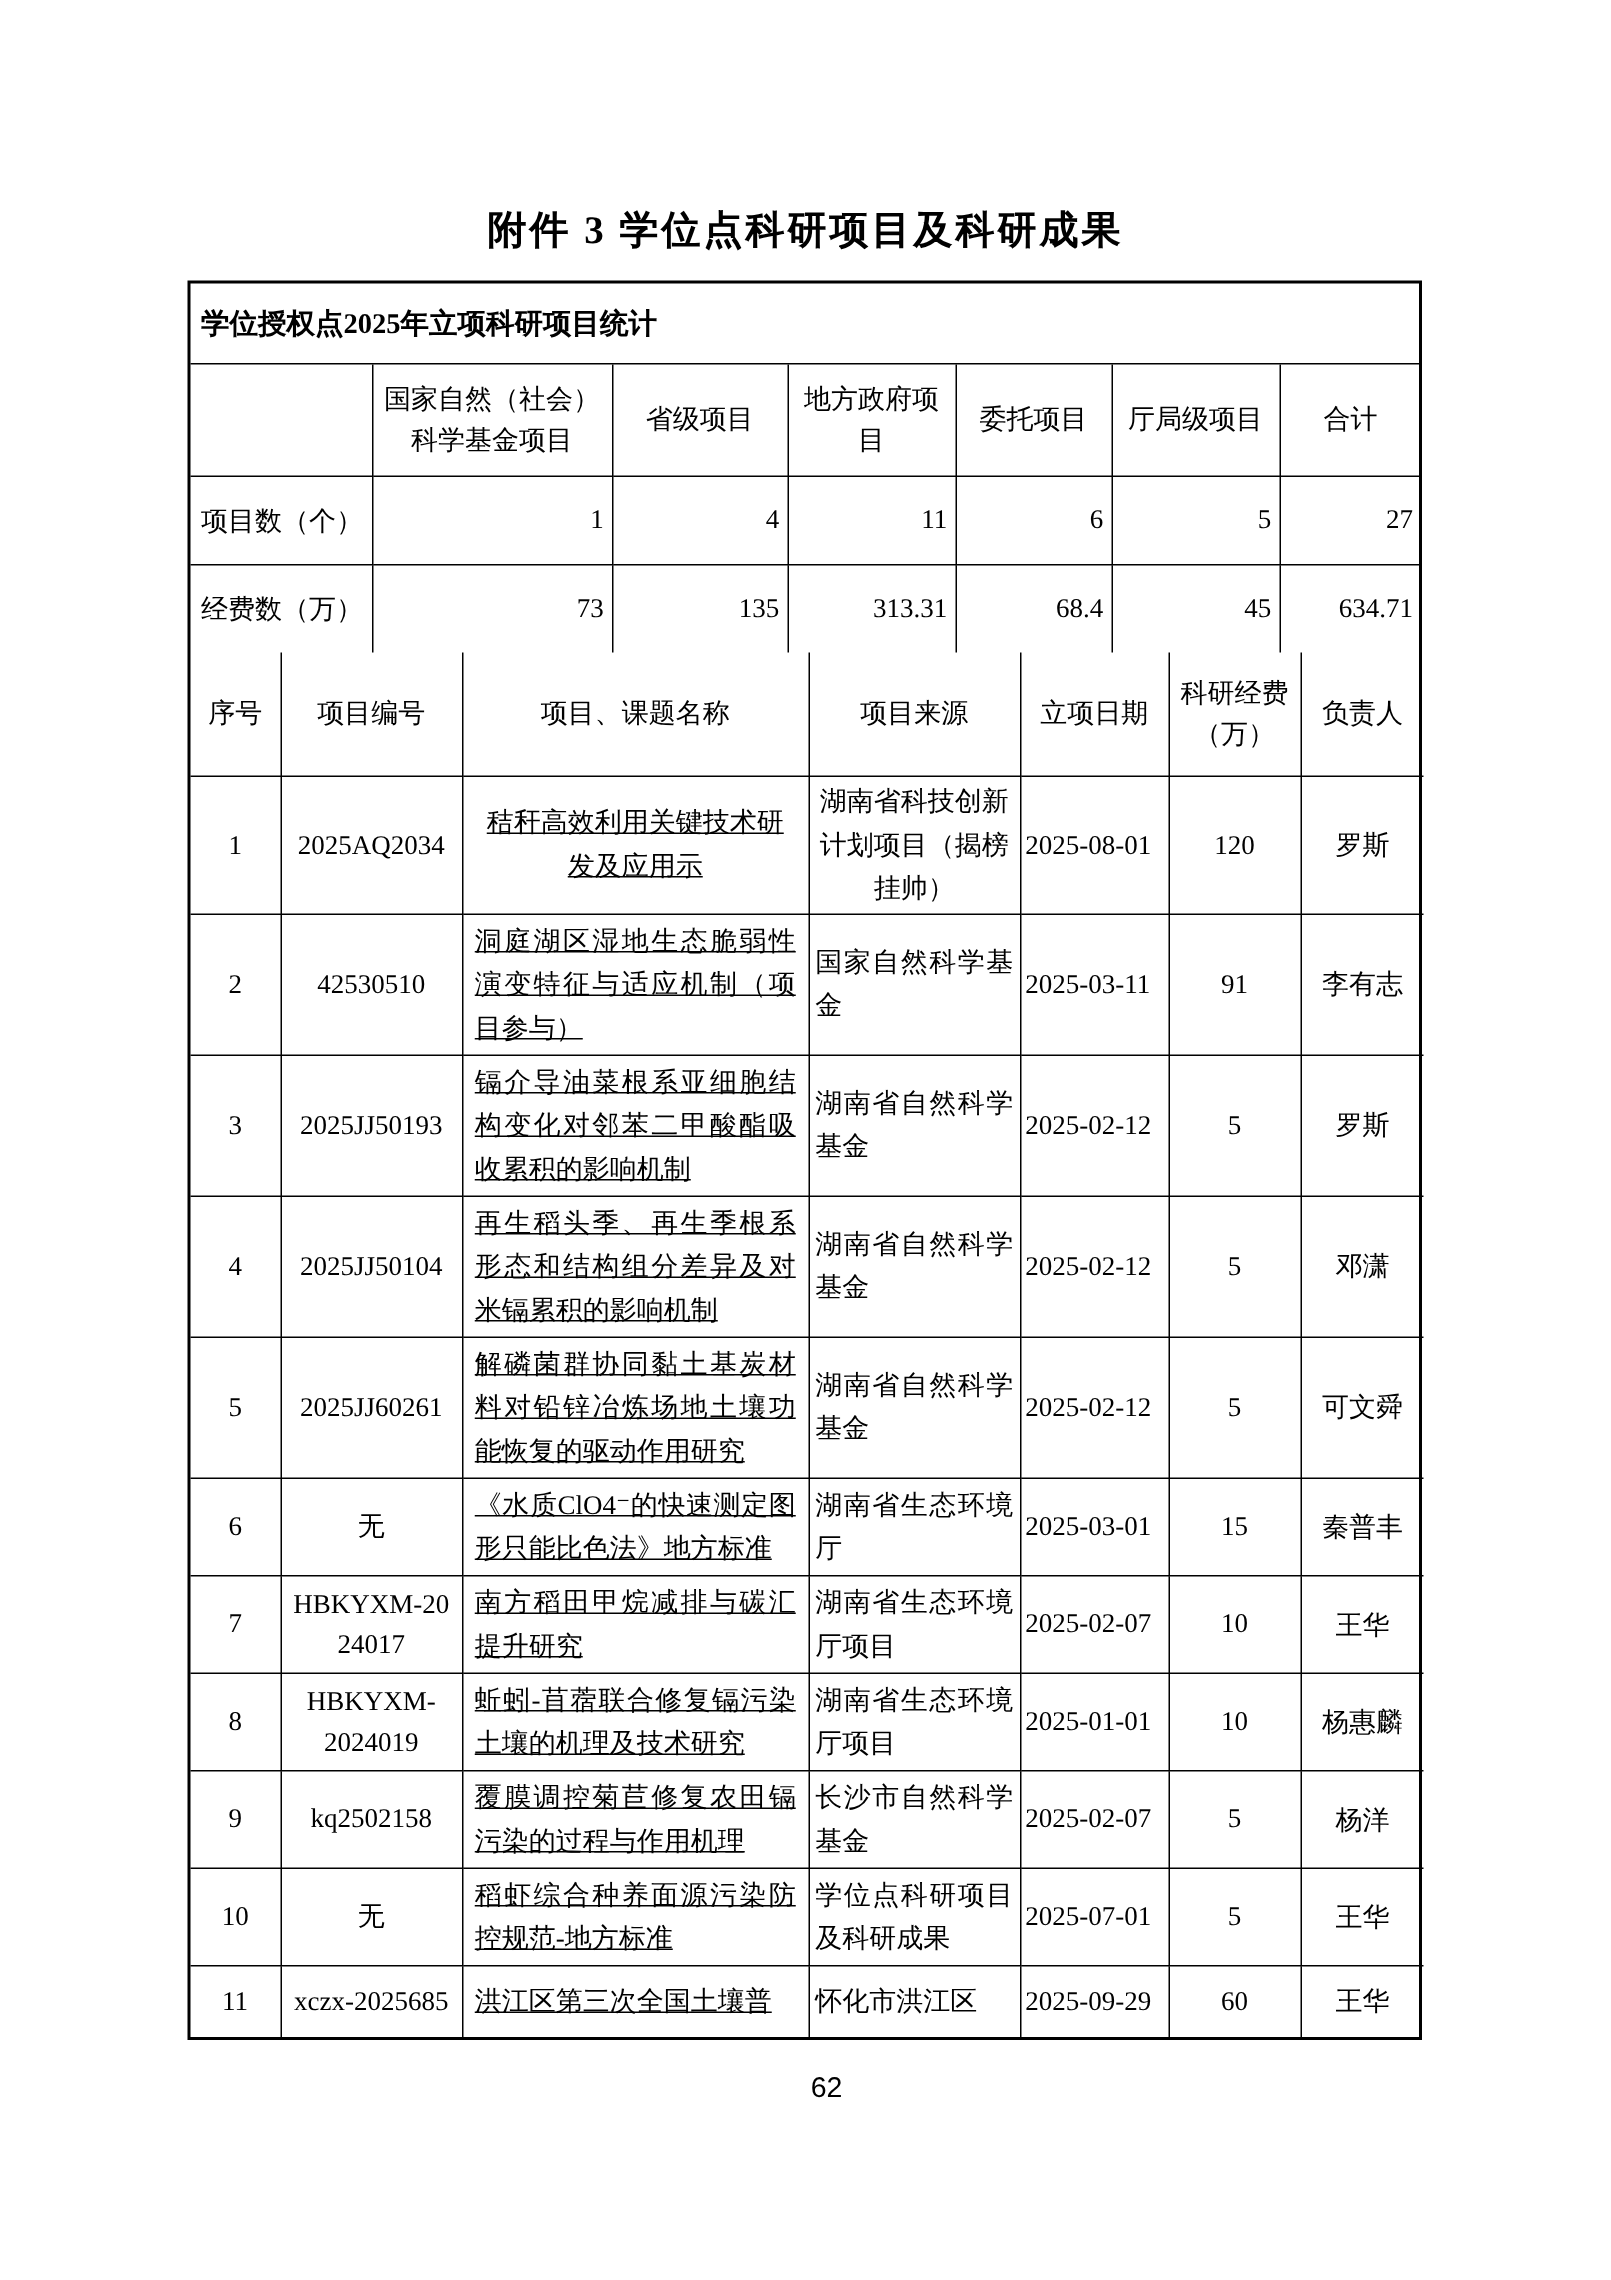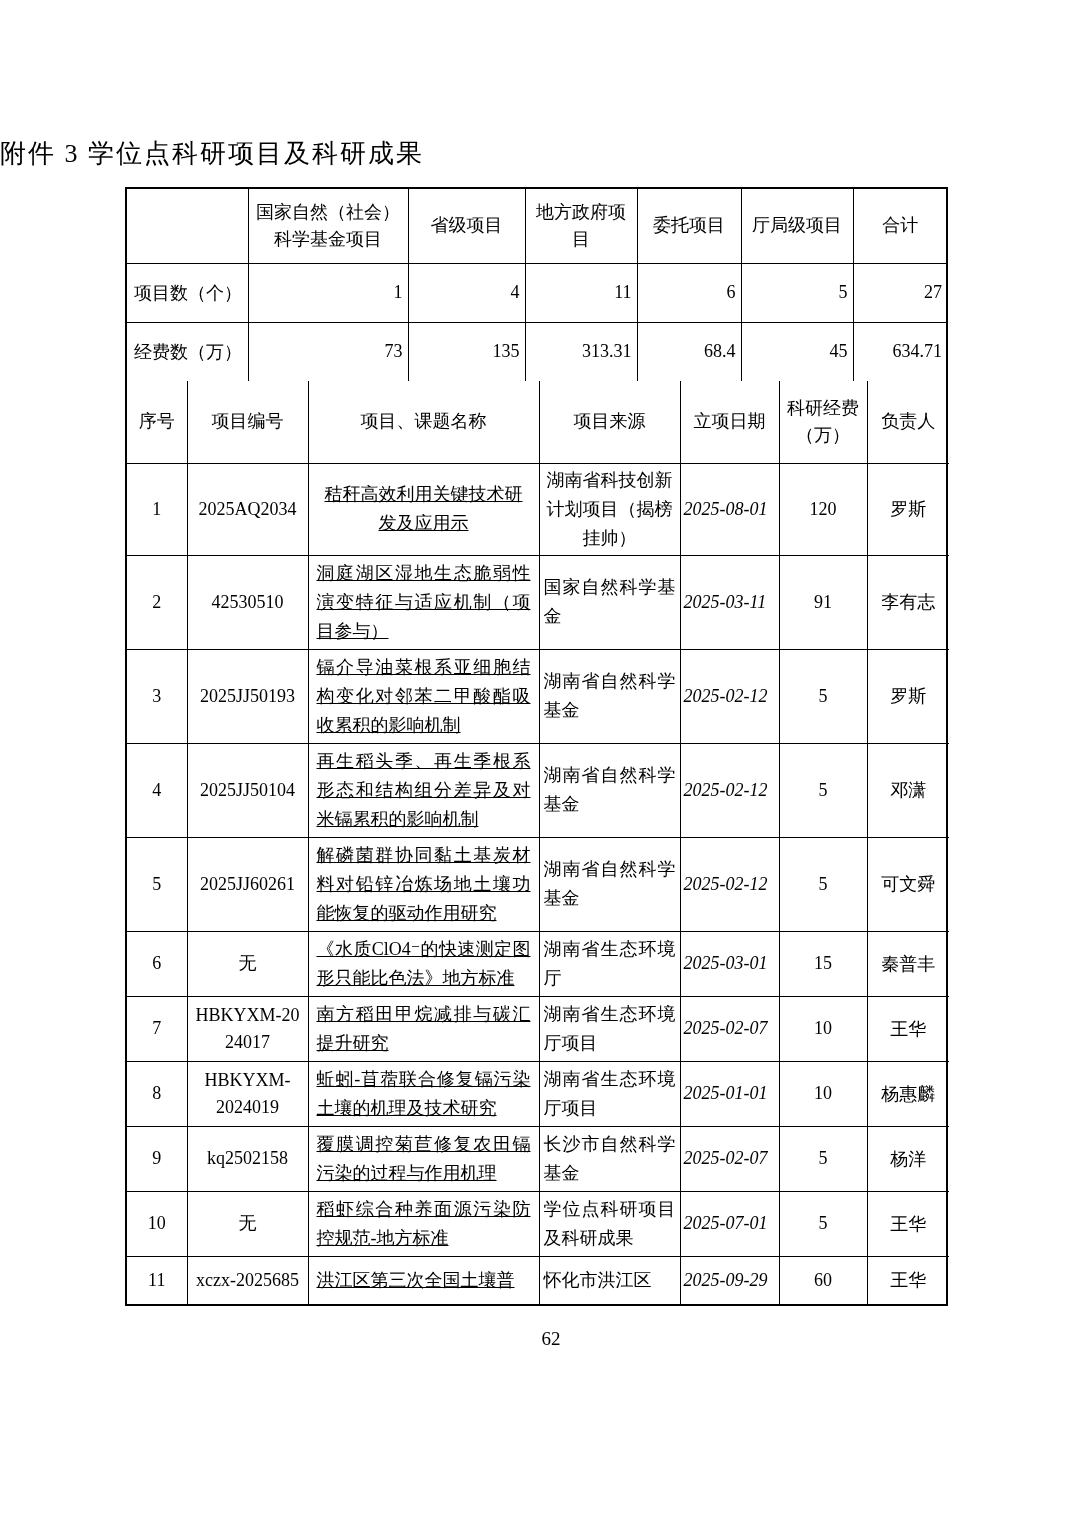--- a/index.html
+++ b/index.html
@@ -7,23 +7,23 @@
   body {
     width: 1074px; height: 1520px;
     background: #ffffff; color: #000000;
     font-family: "Liberation Serif", "DejaVu Serif", serif;
     position: relative;
   }
   .doc-title {
     margin: 0;
     padding-top: 136px;
     padding-bottom: 16px;
-    text-align: left;
+    text-align: center;
     font-size: 26px;
-    font-weight: 400;
+    font-weight: 700;
     letter-spacing: 2px;
   }
   .sheet {
     margin-left: 125px;
     width: 823px;
     border: 2px solid #000;
   }
   .section-row {
     display: flex;
     align-items: center;
@@ -52,36 +52,37 @@
   .t1 tbody tr { height: 59px; margin-top: 32px; }
   .t1 td.label { text-align: left; padding-left: 7px; }
   .t1 td.num   { text-align: right; padding-right: 5px; }
   .t2 thead tr { height: 82px; }
   .t2 tbody tr { height: 48px; }
   .t2 td { text-align: center; }
   .t2 td.name   { text-align: justify; text-justify: inter-character; padding: 3px 8px; line-height: 29px; text-decoration: underline; }
   .t2 td.source { text-align: justify; text-justify: inter-character; padding: 2px 4px; line-height: 29px; }
   .t2 td.name.centered, .t2 td.source.centered { text-align: center; }
   .t2 td.code { white-space: pre-line; line-height: 1.5; }
-  .t2 td.date { text-align: left; padding-left: 3px; font-style: italic; }
+  .t2 td.date { text-align: left; padding-left: 3px; }
   .page-number {
     margin-top: 22px;
     text-align: center;
-    font-family: Liberation Serif, serif;
+    font-family: Liberation Sans, sans-serif;
     font-size: 19px;
     margin-left: 28px;
   }
 </style>
 </head>
 <body>
 
 <h1 class="doc-title">附件 3 学位点科研项目及科研成果</h1>
 
 <div class="sheet">
 
+  <div class="section-row stats">学位授权点2025年立项科研项目统计</div>
 
   <table class="t1">
     <colgroup>
       <col style="width:121px">
         <col style="width:160px">
         <col style="width:117px">
       <col style="width:112px">
         <col style="width:104px">
         <col style="width:112px">
         <col style="width:94px">

